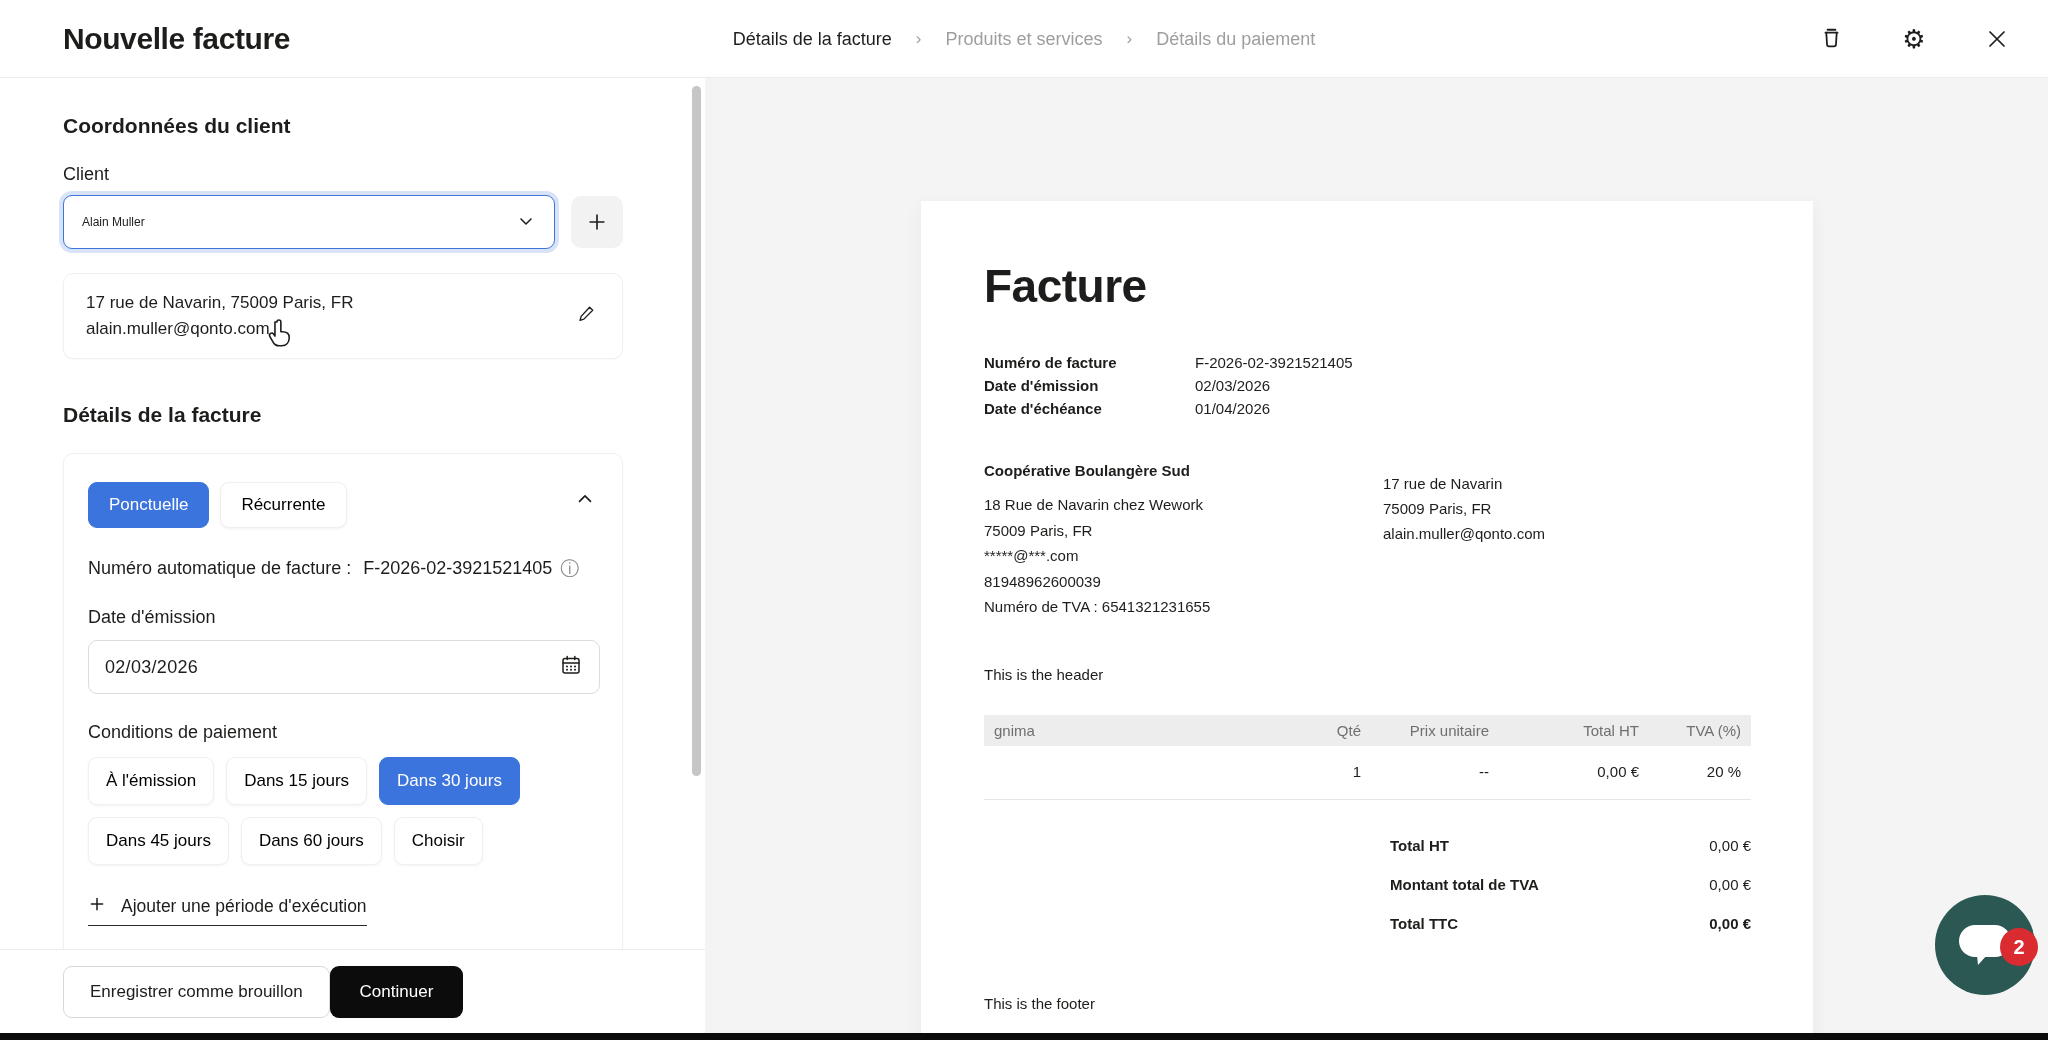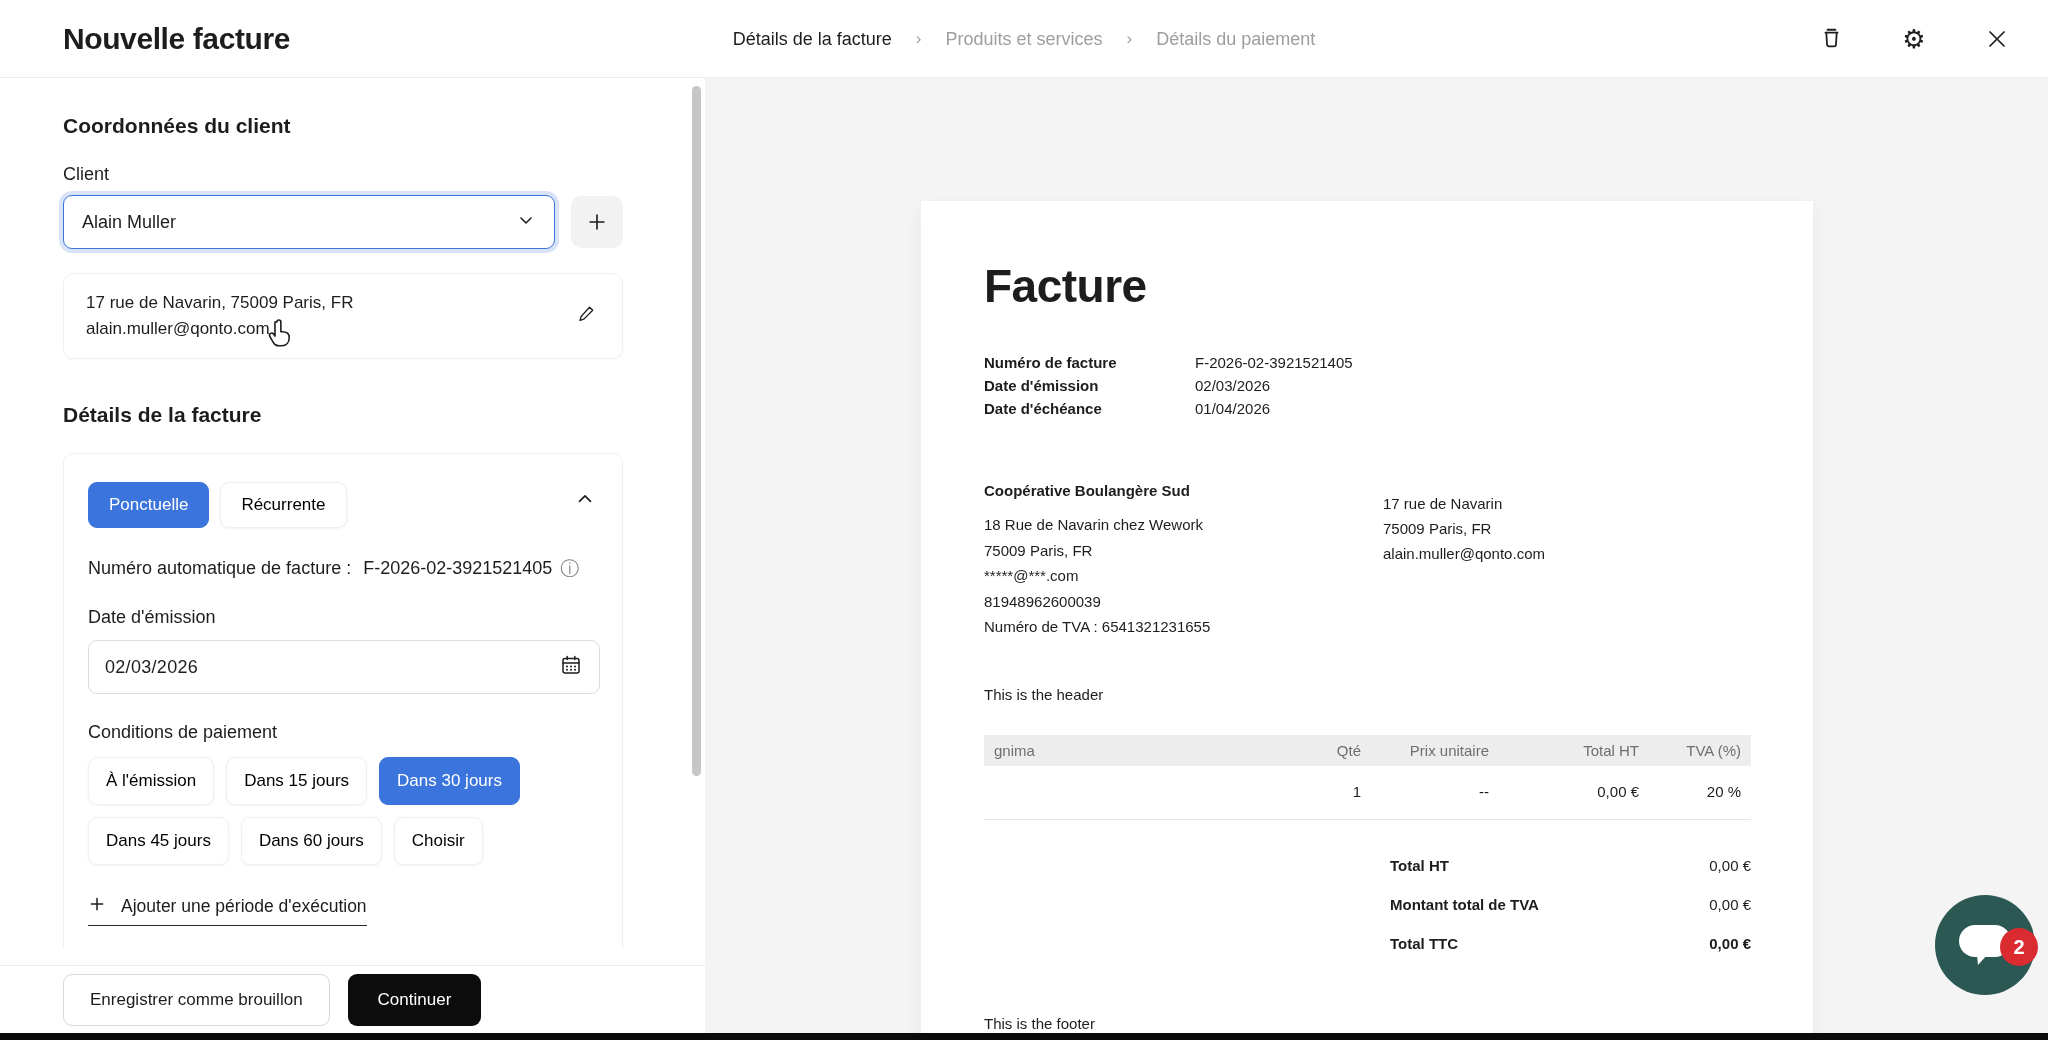--- a/index.html
+++ b/index.html
@@ -31,21 +31,21 @@
   .panel-scroll { position:absolute; top:0; left:0; right:0; bottom:84px; overflow:hidden;
     padding:36px 82px 0 63px; }
   .scrollbar-thumb { position:absolute; top:8px; right:4px; width:9px; height:690px;
     border-radius:5px; background:#c6c6c6; }
   h2.section-title { font-size:21px; font-weight:700; margin-bottom:26px; }
   .field-label { font-size:18px; margin-bottom:10px; }
 
   .client-row { display:flex; align-items:center; gap:16px; margin-bottom:24px; }
   .client-select { flex:1; height:54px; border:1.5px solid #3b74dc; border-radius:9px;
     box-shadow:0 0 0 4px rgba(59,116,220,0.20); display:flex; align-items:center;
-    padding:0 18px; font-size:18px; cursor:pointer; background:#fff; }
+    padding:0 18px; font-size:12px; cursor:pointer; background:#fff; }
   .client-select .sel-value { flex:1; }
   .add-client-btn { width:52px; height:52px; border-radius:10px; background:#f2f2f2;
     display:flex; align-items:center; justify-content:center; cursor:pointer; border:none; }
 
   .client-card { width:560px; border:1px solid #f0f0f0; border-radius:10px;
     padding:16px 22px; position:relative; box-shadow:0 1px 2px rgba(0,0,0,0.03);
     margin-bottom:44px; }
   .client-card .line { font-size:17px; line-height:26px; }
   .edit-pencil { position:absolute; right:24px; top:50%; transform:translateY(-50%); cursor:pointer; }
 
@@ -74,41 +74,41 @@
   .term-btn { font-size:17px; padding:13px 17px; border-radius:9px; cursor:pointer;
     background:#fff; border:1px solid #f0f0f0; box-shadow:0 1px 3px rgba(0,0,0,0.05);
     white-space:nowrap; }
   .term-btn.selected { background:#3b74dc; color:#fff; border-color:#3b74dc; box-shadow:none; }
   .terms-row.second { margin-bottom:30px; }
 
   .add-link { display:flex; align-items:center; gap:15px; font-size:17.5px;
     border-bottom:1.5px solid #2a2a2a; padding-bottom:7px; width:fit-content;
     margin-bottom:26px; cursor:pointer; }
 
-  .panel-footer { position:absolute; left:0; right:0; bottom:0; height:68px;
+  .panel-footer { position:absolute; left:0; right:0; bottom:0; height:84px;
     border-top:1px solid #ececec; background:#fff; display:flex; align-items:center;
-    padding-left:63px; gap:18px; }
+    padding-left:63px; }
   .btn-outline { font-size:17px; padding:0 26px; height:52px; border-radius:9px;
     background:#fff; border:1px solid #d8d8d8; cursor:pointer; color:#1d1d1b;
     font-family:"Liberation Sans", sans-serif; }
   .btn-dark { font-size:17px; padding:0 30px; height:52px; border-radius:9px;
     background:#0c0c0c; border:none; color:#fff; cursor:pointer;
     font-family:"Liberation Sans", sans-serif; }
 
   
   .preview { flex:1; background:#f4f4f4; position:relative; overflow:hidden; }
   .invoice-page { position:absolute; left:216px; top:123px; width:892px; height:1020px;
     background:#fff; box-shadow:0 5px 18px rgba(0,0,0,0.05); padding:0 62px 0 63px; }
   .doc-title { font-size:46px; font-weight:700; letter-spacing:-0.5px; margin-top:58px; }
 
   .meta-block { margin-top:38px; }
   .meta-row { display:flex; font-size:15px; line-height:23px;gap:21px; }
   .meta-row .m-label { width:190px; font-weight:700; }
 
-  .parties { display:flex; margin-top:62px; }
+  .parties { display:flex; margin-top:42px; }
   .party-company { width:399px; }
   .party-company .c-name { font-size:15px; font-weight:700; margin-bottom:13px; }
   .party-company .c-line { font-size:15px; line-height:25.5px; }
   .party-client { padding-top:9px; }
   .party-client .c-line { font-size:15px; line-height:25px; }
 
   .header-note { font-size:15px; margin-top:46px; }
 
   .items-table { width:100%; border-collapse:collapse; margin-top:32px; font-size:15px; }
   .items-table th { background:#ededed; color:#6f6f6f; font-weight:400; padding:7px 10px;

